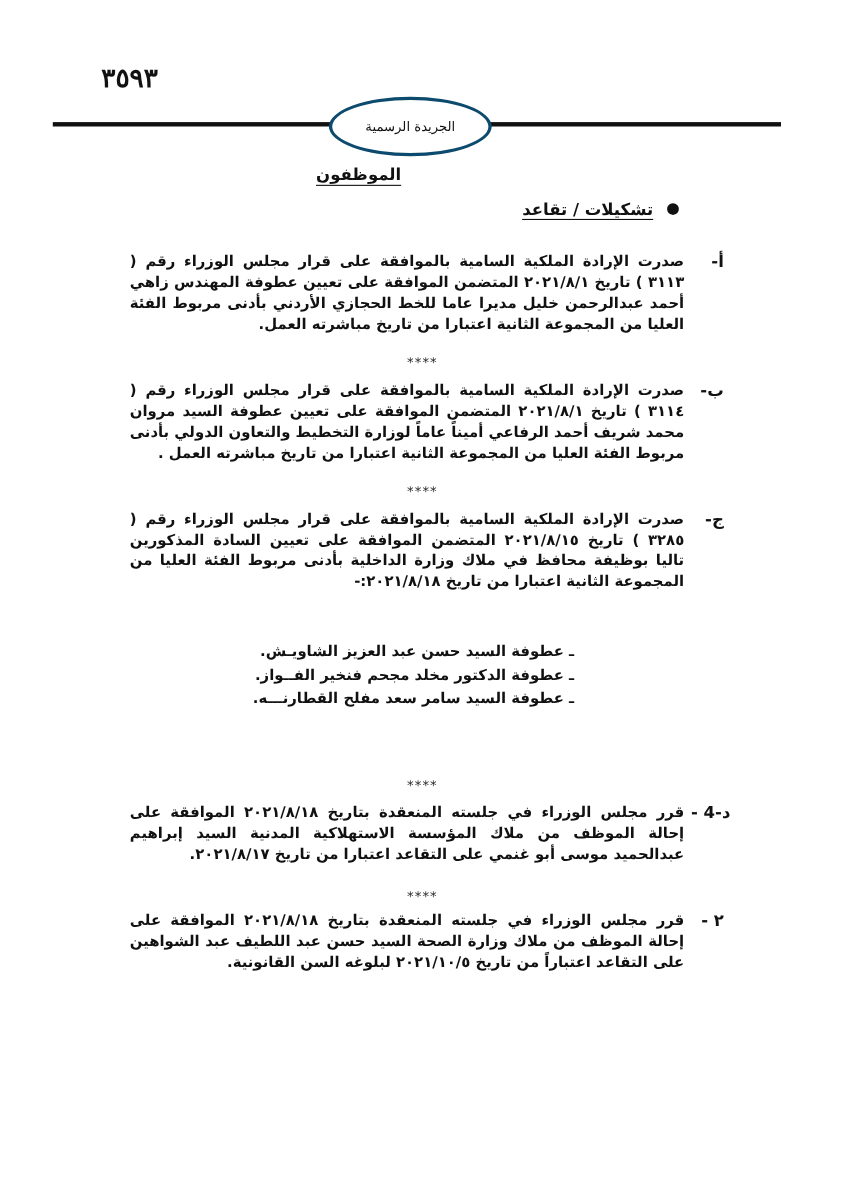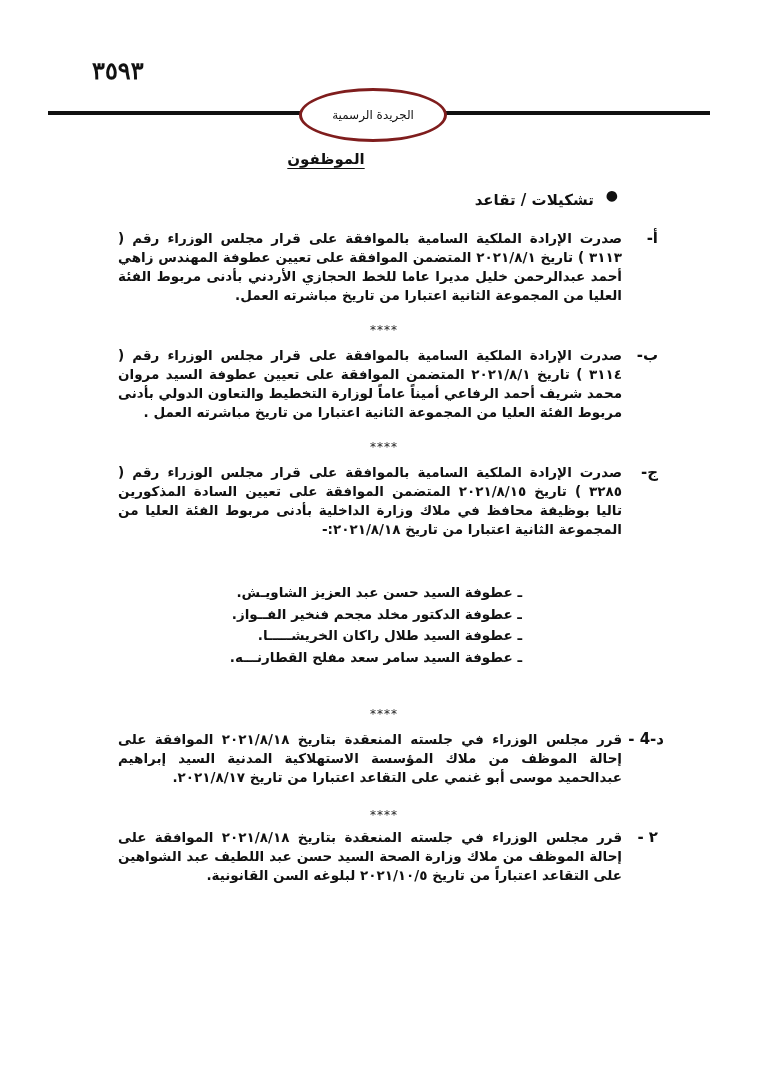--- a/index.html
+++ b/index.html
@@ -2,29 +2,29 @@
 <html><head>
   <meta charset="utf-8">
   <style>
     html, body { margin: 0; padding: 0; background: #ffffff; }
     body { width: 768px; height: 1086px; position: relative; overflow: hidden;
       font-family: "DejaVu Sans", "Liberation Sans", sans-serif; color: #111; }
     .page-number { position: absolute; left: 92px; top: 56px; font-size: 24px; font-weight: bold;
       font-family: "DejaVu Serif", serif; letter-spacing: 1px; }
     .header-line { position: absolute; left: 48px; top: 111px; width: 662px; height: 4px; background: #111; }
     .header-oval { position: absolute; left: 299px; top: 88px; width: 148px; height: 54px;
-      border: 3px solid #7f1d1d; border-radius: 50%; background: #fff; box-sizing: border-box;
+      border: 3px solid #0c4a6e; border-radius: 50%; background: #fff; box-sizing: border-box;
       display: flex; align-items: center; justify-content: center; font-size: 12px; direction: rtl; }
     .section-title { position: absolute; left: 0; width: 652px; top: 150px; text-align: center;
       font-size: 15px; font-weight: bold; direction: rtl; }
     .section-title span { text-decoration: underline; text-underline-offset: 4px; }
     .subheading { position: absolute; right: 150px; top: 181px; direction: rtl; font-size: 15px; font-weight: bold;
       display: flex; align-items: center; gap: 12px; }
     .subheading .bullet { font-size: 14px; }
-    .subheading .txt { text-underline-offset: 4px; margin-top: 10px; }
+    .subheading .txt { text-decoration: underline; text-underline-offset: 4px; }
     .block { position: absolute; right: 146px; width: 504px; direction: rtl; font-size: 13.5px; font-weight: bold;
       line-height: 19px; text-align: justify; text-align-last: right; }
     .block .marker { position: absolute; right: -36px; top: 0; font-size: 15px; font-weight: bold; white-space: nowrap; }
     .stars { position: absolute; left: 0; width: 768px; text-align: center; font-size: 12px; letter-spacing: 1px; color: #222; }
     .names { position: absolute; right: 246px; top: 582px; direction: rtl; font-size: 13.5px; font-weight: bold; line-height: 21.5px; }
     .names div { white-space: nowrap; }
   </style>
 </head>
 <body>
 
@@ -56,21 +56,20 @@
 <div class="stars" style="top:440px;">****</div>
 
 <div class="block" style="top:463px;">
   <span class="marker">ج-</span>
   <span>صدرت الإرادة الملكية السامية بالموافقة على قرار مجلس الوزراء رقم ( ٣٢٨٥ ) تاريخ ٢٠٢١/٨/١٥ المتضمن الموافقة على تعيين السادة المذكورين تاليا بوظيفة محافظ في ملاك وزارة الداخلية بأدنى مربوط الفئة العليا من المجموعة الثانية اعتبارا من تاريخ ٢٠٢١/٨/١٨:-</span>
 </div>
 
 <div class="names">
   <div>ـ عطوفة السيد حسن عبد العزيز الشاويـش.</div>
   <div>ـ عطوفة الدكتور مخلد مجحم فنخير الفــواز.</div>
-  <div>ـ عطوفة السيد طلال راكان الخريشـــــا.</div>
   <div>ـ عطوفة السيد سامر سعد مفلح القطارنـــه.</div>
 </div>
 
 <div class="stars" style="top:707px;">****</div>
 
 <div class="block" style="top:730px;">
   <span class="marker" style="right:-42px;">د-4 -</span>
   <span>قرر مجلس الوزراء في جلسته المنعقدة بتاريخ ٢٠٢١/٨/١٨ الموافقة على إحالة الموظف من ملاك المؤسسة الاستهلاكية المدنية السيد إبراهيم عبدالحميد موسى أبو غنمي على التقاعد اعتبارا من تاريخ ٢٠٢١/٨/١٧.</span>
 </div>
 <div class="stars" style="top:808px;">****</div>

